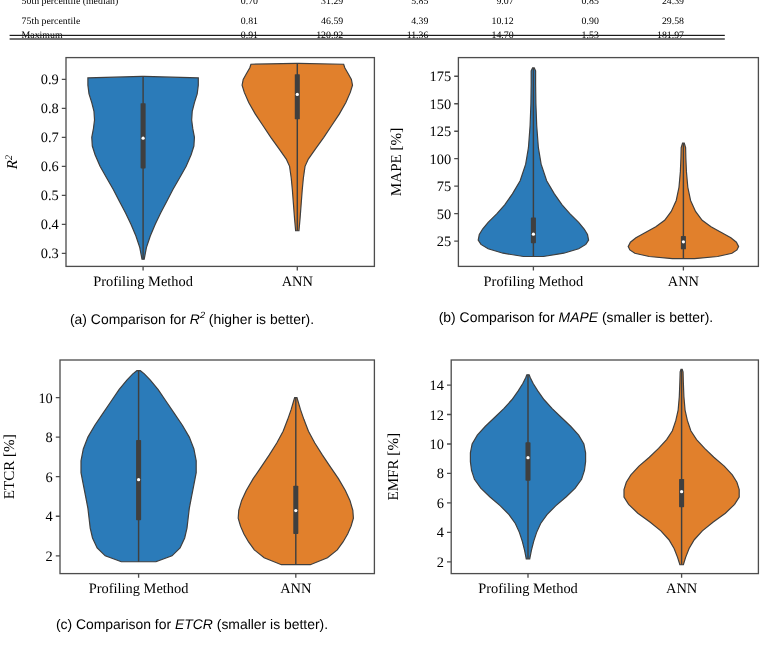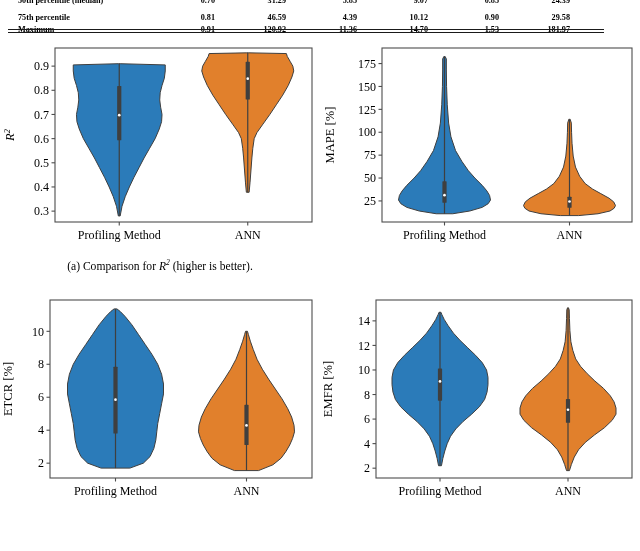--- a/index.html
+++ b/index.html
@@ -15,21 +15,20 @@
     overflow: hidden;
     position: relative;
   }
 
   
   #table-fragment {
     width: 612px;
     height: 36px;
     overflow: hidden;
     position: relative;
-    font-weight: bold;
   }
   table.stat-table {
     width: 624px;
     margin: 0 8px;
     border-collapse: collapse;
     font-family: "Liberation Serif", "DejaVu Serif", serif;
     font-size: 8.2px;
     table-layout: fixed;
   }
   table.stat-table td {
@@ -62,21 +61,21 @@
     grid-template-rows: 250px 261px;
   }
   .subfig {
     position: relative;
     display: flex;
     flex-direction: column;
     align-items: center;
   }
   .plot-holder { position: relative; }
   .caption {
-    font-family: Liberation Serif, serif;
+    font-family: Liberation Sans, sans-serif;
     font-size: 11.6px;
     text-align: center;
     white-space: nowrap;
     color: #000;
   }
   .caption .mathit {
     font-style: italic;
   }
   .caption .sup {
     font-size: 7.6px;
@@ -212,20 +211,25 @@
           <line x1="124.5" y1="186" x2="124.5" y2="189.5" class="tickmark"></line>
           <text x="124.5" y="202.5" text-anchor="middle" class="xticklabel">Profiling Method</text>
           <path d="M258.70,179.59 L278.02,177.76 L289.98,175.01 L294.12,172.26 L295.50,169.52 L293.66,165.85 L289.06,162.19 L280.78,157.61 L272.50,153.03 L265.14,147.54 L259.62,140.21 L255.48,131.05 L253.18,120.06 L252.03,107.24 L251.57,96.25 L251.34,87.09 L250.19,83.31 L248.81,83.31 L247.66,87.09 L247.43,96.25 L246.97,107.24 L245.82,120.06 L243.52,131.05 L239.38,140.21 L233.86,147.54 L226.50,153.03 L218.22,157.61 L209.94,162.19 L205.34,165.85 L203.50,169.52 L204.88,172.26 L209.02,175.01 L220.98,177.76 L240.30,179.59 Z" fill="#e1802c" class="violin-body"></path>
           <line x1="249.5" y1="179.58947368421053" x2="249.5" y2="83.31252631578947" class="whisker"></line>
           <rect x="247.4" y="160.74252631578946" width="4.2" height="11.062736842105267" rx="0.6" class="iqrbox"></rect>
           <circle cx="249.5" cy="165.49547368421054" r="1.35" class="medianpt"></circle>
           <line x1="249.5" y1="186" x2="249.5" y2="189.5" class="tickmark"></line>
           <text x="249.5" y="202.5" text-anchor="middle" class="xticklabel">ANN</text>
         </svg>
     </div>
+    <div class="caption">
+      <span>(b) Comparison for</span>
+      <span class="mathit">MAPE</span>
+      <span>(smaller is better).</span>
+    </div>
   </div>
 
   <div class="subfig">
     <div class="plot-holder">
       <svg id="svg-c" width="320" height="228" viewBox="0 0 320 228">
           <rect x="50" y="14" width="262" height="178" class="spine"></rect>
           <line x1="46.5" y1="177.16666666666666" x2="50" y2="177.16666666666666" class="tickmark"></line>
           <text x="44" y="181.36666666666665" text-anchor="end" class="ticklabel">2</text>
           <line x1="46.5" y1="144.2037037037037" x2="50" y2="144.2037037037037" class="tickmark"></line>
           <text x="44" y="148.40370370370368" text-anchor="end" class="ticklabel">4</text>
@@ -244,20 +248,25 @@
           <circle cx="115.5" cy="113.71296296296298" r="1.35" class="medianpt"></circle>
           <line x1="115.5" y1="192" x2="115.5" y2="195.5" class="tickmark"></line>
           <text x="115.5" y="208.5" text-anchor="middle" class="xticklabel">Profiling Method</text>
           <path d="M258.50,184.58 L272.90,178.81 L281.06,172.22 L285.86,165.63 L289.70,159.04 L292.58,152.44 L294.50,145.85 L294.02,139.26 L291.62,131.02 L287.78,122.78 L282.02,112.89 L275.30,103.00 L268.58,93.11 L262.34,83.22 L257.06,73.33 L253.22,63.44 L250.34,55.20 L248.42,48.61 L247.46,45.31 L245.54,45.31 L244.58,48.61 L242.66,55.20 L239.78,63.44 L235.94,73.33 L230.66,83.22 L224.42,93.11 L217.70,103.00 L210.98,112.89 L205.22,122.78 L201.38,131.02 L198.98,139.26 L198.50,145.85 L200.42,152.44 L203.30,159.04 L207.14,165.63 L211.94,172.22 L220.10,178.81 L234.50,184.58 Z" fill="#e1802c" class="violin-body"></path>
           <line x1="246.5" y1="184.58333333333334" x2="246.5" y2="45.31481481481481" class="whisker"></line>
           <rect x="244.4" y="118.82222222222224" width="4.2" height="40.2148148148148" rx="0.6" class="iqrbox"></rect>
           <circle cx="246.5" cy="139.42407407407407" r="1.35" class="medianpt"></circle>
           <line x1="246.5" y1="192" x2="246.5" y2="195.5" class="tickmark"></line>
           <text x="246.5" y="208.5" text-anchor="middle" class="xticklabel">ANN</text>
         </svg>
+    </div>
+    <div class="caption">
+      <span>(c) Comparison for</span>
+      <span class="mathit">ETCR</span>
+      <span>(smaller is better).</span>
     </div>
   </div>
 
   <div class="subfig">
     <div class="plot-holder">
       <svg id="svg-d" width="320" height="228" viewBox="0 0 320 228">
           <rect x="56" y="14" width="256" height="178" class="spine"></rect>
           <line x1="52.5" y1="182.17931034482757" x2="56" y2="182.17931034482757" class="tickmark"></line>
           <text x="50" y="186.37931034482756" text-anchor="end" class="ticklabel">2</text>
           <line x1="52.5" y1="157.62758620689655" x2="56" y2="157.62758620689655" class="tickmark"></line>

